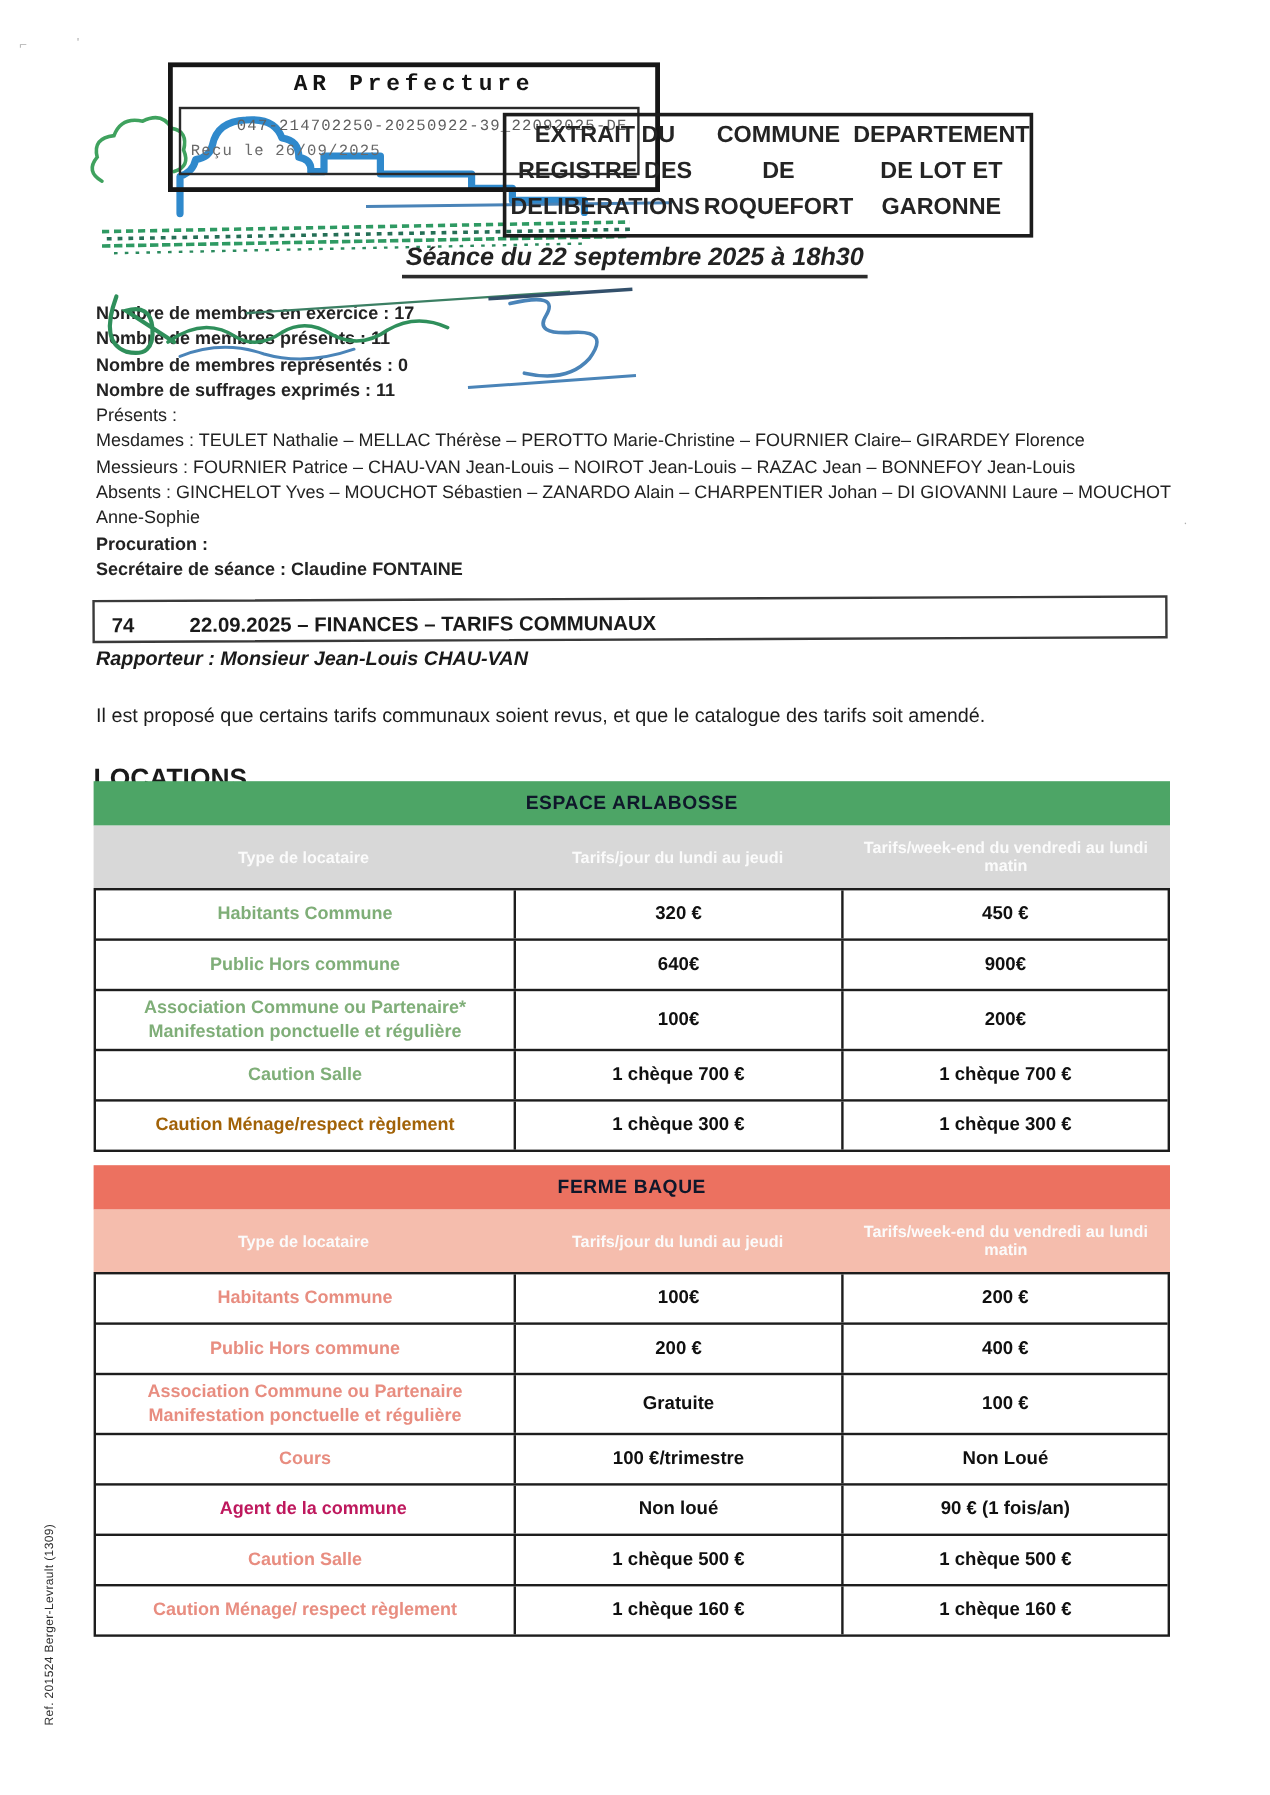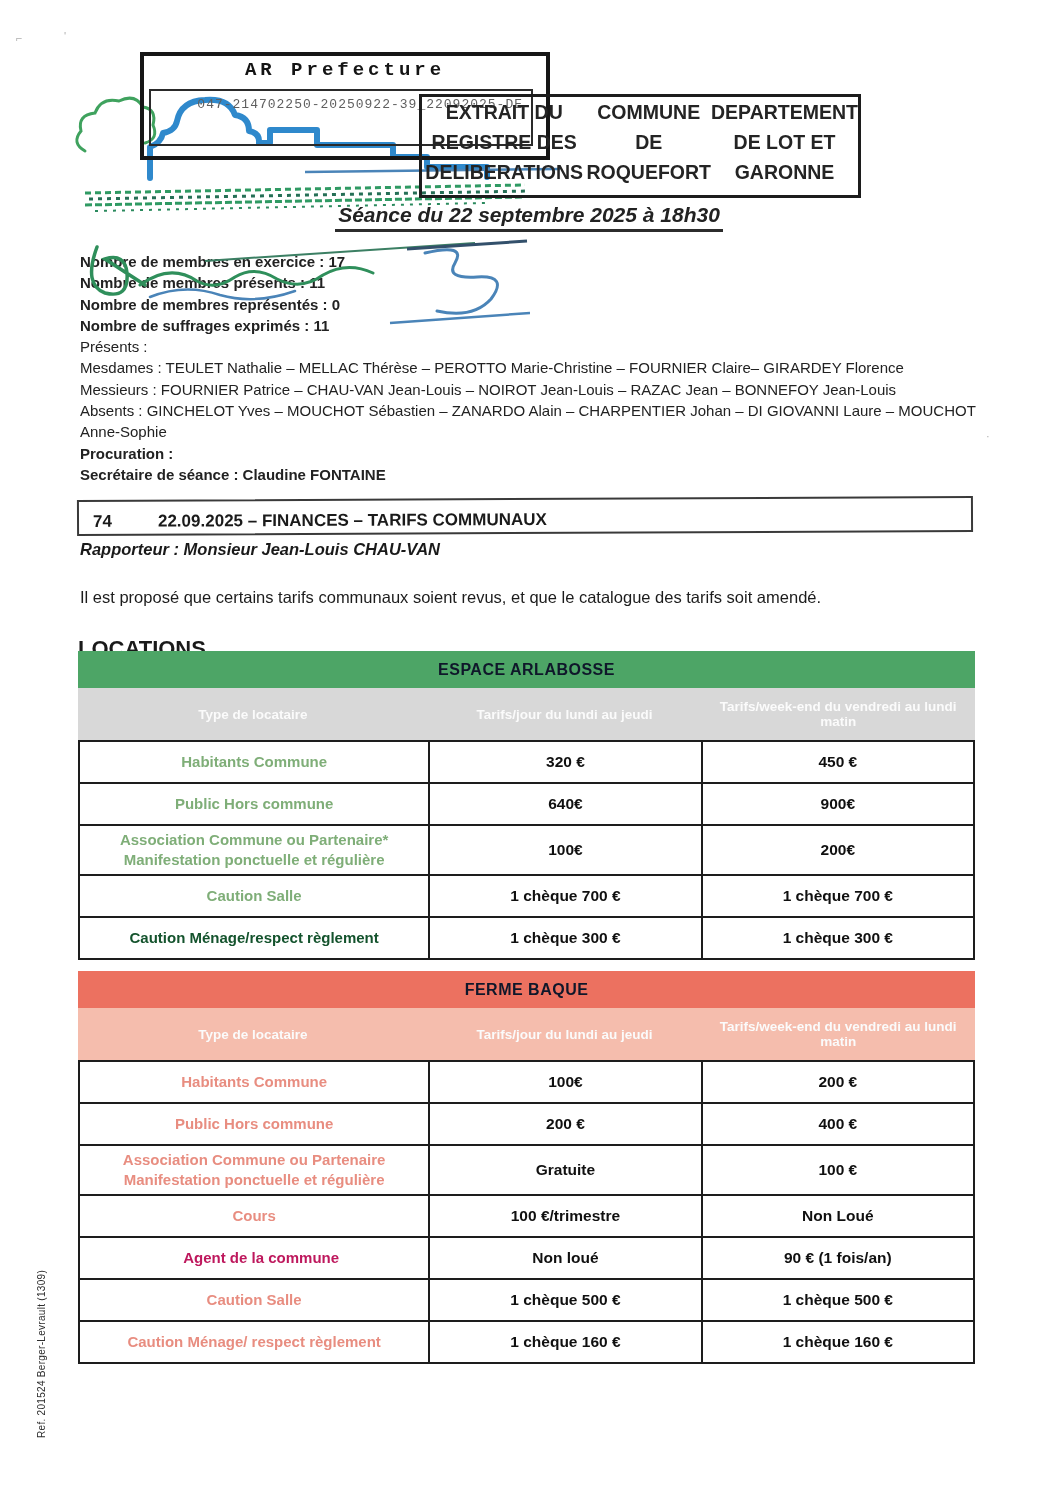--- a/index.html
+++ b/index.html
@@ -95,20 +95,21 @@
 
     <path d="M370,168 Q412,158 400,178 Q390,194 422,192 Q454,190 436,214 Q418,234 382,226" fill="none" stroke="#4a84b8" stroke-width="3" stroke-linecap="round"></path>
     <path d="M335,238 L475,228" stroke="#4a84b8" stroke-width="2.5" fill="none"></path>
     <path d="M352,164 L472,156" stroke="#33506b" stroke-width="3" fill="none"></path>
   </svg>
 
   <div class="stamp">
     <div class="stamp-title">AR Prefecture</div>
     <div class="stamp-inner">
       <div class="l1">047-214702250-20250922-39_22092025-DE</div>
+      <div>Reçu le 26/09/2025</div>
     </div>
   </div>
 
   <div class="title-box">
     <div>EXTRAIT DU REGISTRE DES DELIBERATIONS</div>
     <div>COMMUNE DE ROQUEFORT</div>
     <div>DEPARTEMENT DE LOT ET GARONNE</div>
   </div>
 
   <div class="seance">
@@ -161,21 +162,21 @@
 Manifestation ponctuelle et régulière</div>
             <div class="tc c1 val">100€</div>
             <div class="tc c2 val">200€</div>
           </div>
           <div class="trow">
             <div class="tc c0 lbl" style="color: rgb(127, 174, 120);">Caution Salle</div>
             <div class="tc c1 val">1 chèque 700 €</div>
             <div class="tc c2 val">1 chèque 700 €</div>
           </div>
           <div class="trow">
-            <div class="tc c0 lbl" style="color: #14532d;">Caution Ménage/respect règlement</div>
+            <div class="tc c0 lbl" style="color: #a16207;">Caution Ménage/respect règlement</div>
             <div class="tc c1 val">1 chèque 300 €</div>
             <div class="tc c2 val">1 chèque 300 €</div>
           </div>
         </div>
       </div>
       <div class="ttable t2">
         <div class="band" style="background: rgb(236, 113, 96);">FERME BAQUE</div>
         <div class="sub" style="background: rgb(245, 189, 173);">
           <div class="tc c0">Type de locataire</div>
           <div class="tc c1">Tarifs/jour du lundi au jeudi</div>

